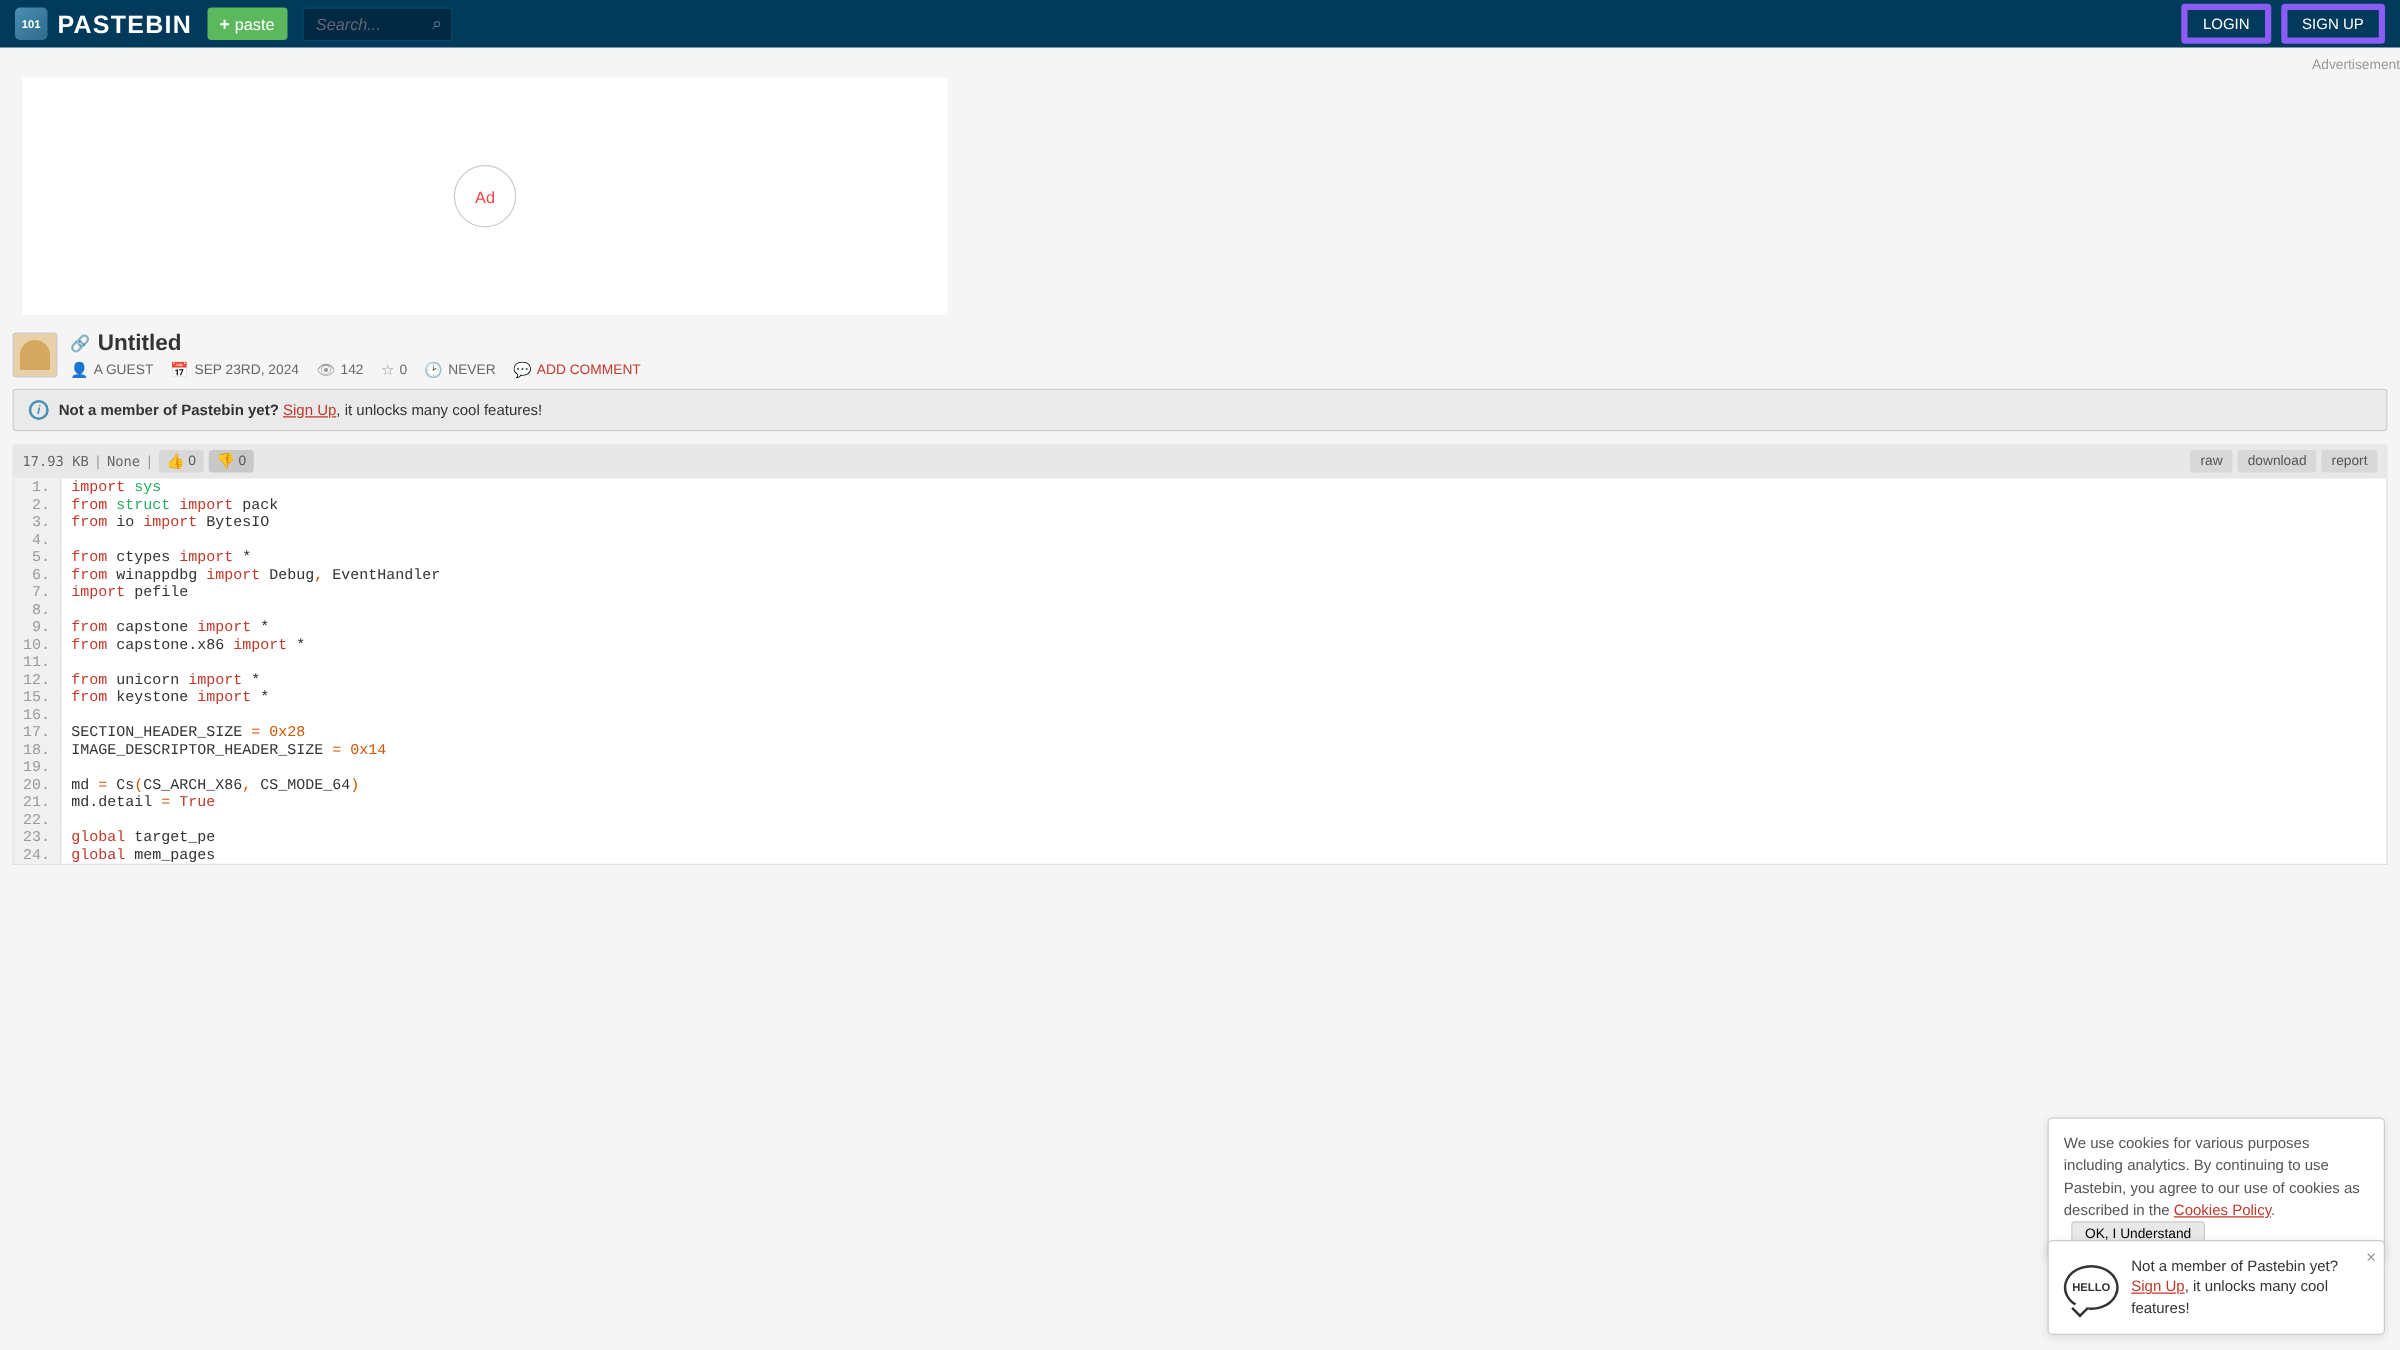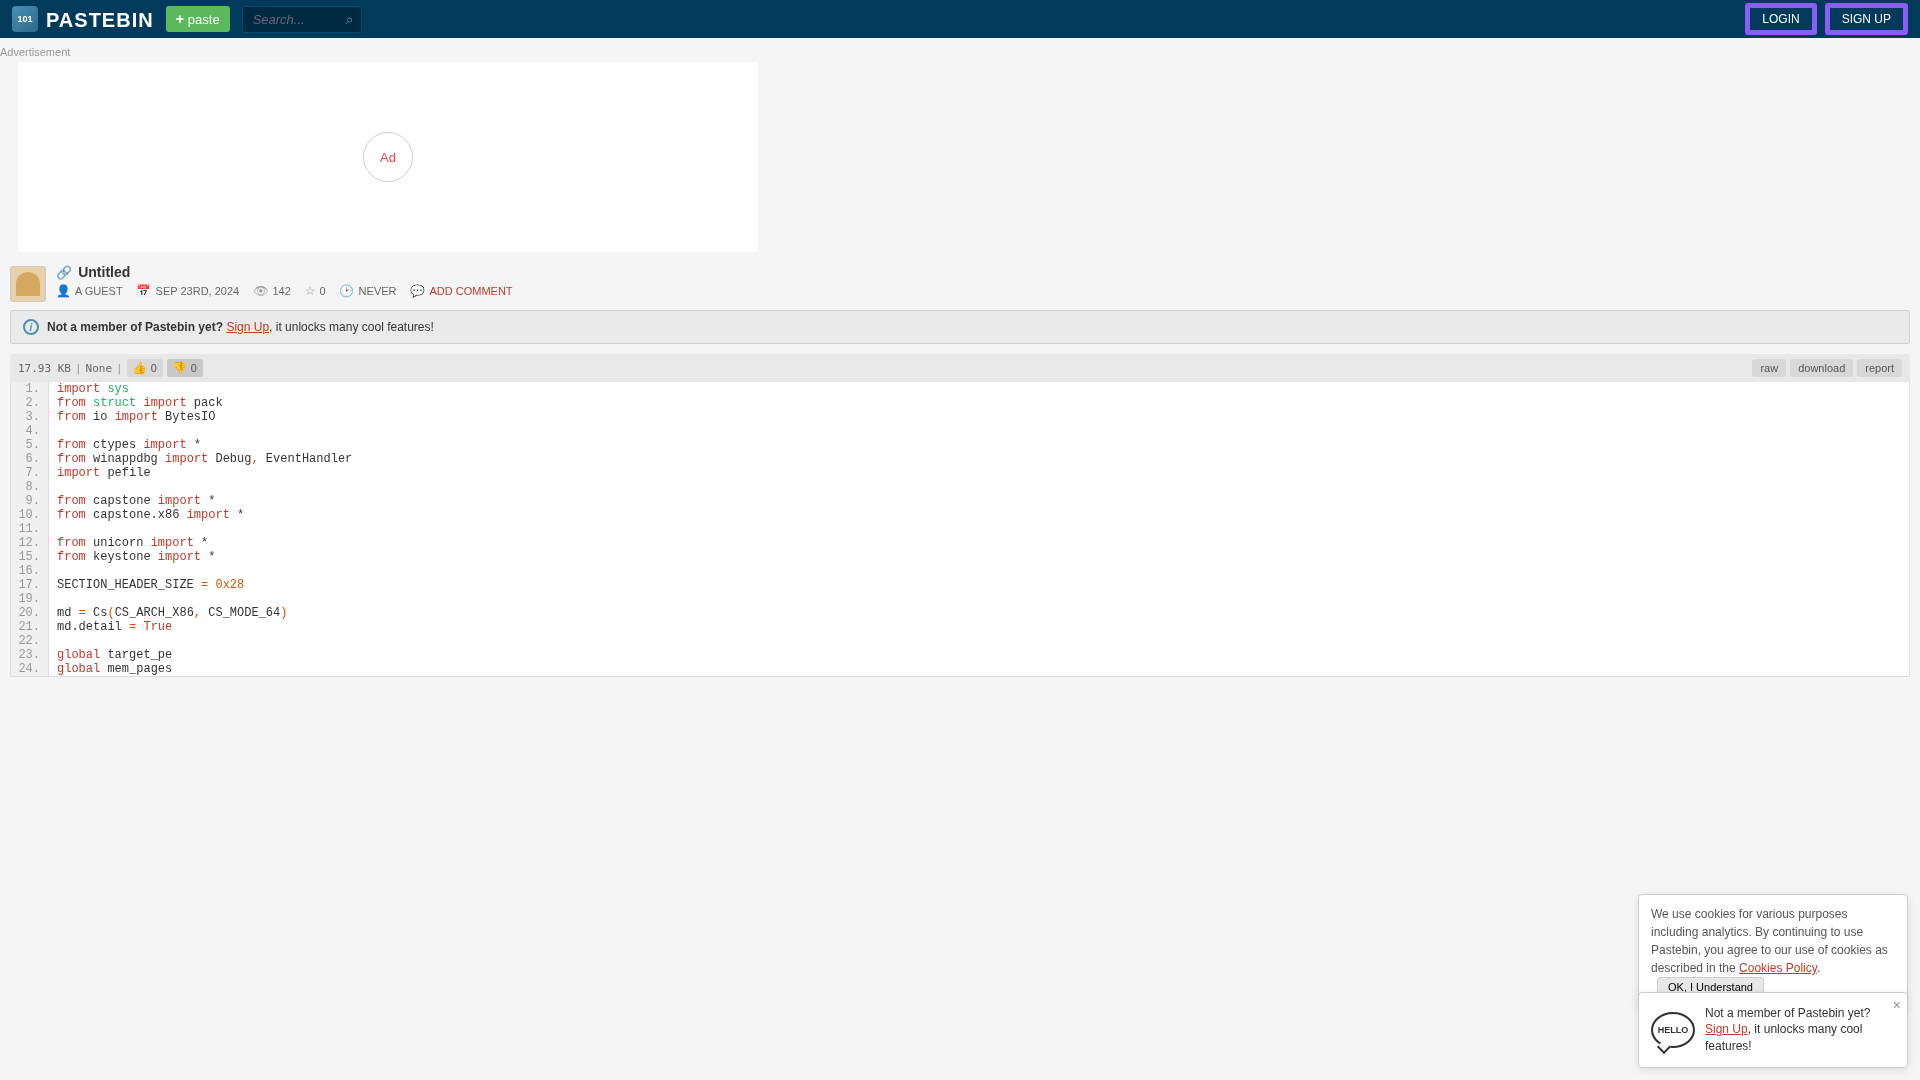--- a/index.html
+++ b/index.html
@@ -15,33 +15,33 @@
 .paste-btn { background: #5cb85c; color: #fff; border: none; border-radius: 3px; padding: 5px 10px; font-size: 13px; display: flex; align-items: center; gap: 4px; cursor: pointer; }
 .paste-btn .plus { font-weight: bold; font-size: 14px; }
 .search-box { position: relative; }
 .search-input { background: #012a42; border: 1px solid #034a6e; border-radius: 3px; padding: 5px 30px 5px 10px; color: #aaa; font-size: 13px; width: 120px; }
 .search-input::placeholder { color: #667; font-style: italic; }
 .search-icon { position: absolute; right: 8px; top: 50%; transform: translateY(-50%); color: #5a8aa5; font-size: 14px; cursor: pointer; }
 .header-right { display: flex; gap: 8px; }
 .auth-btn { background: transparent; border: 5px solid #8b5cf6; color: #fff; padding: 4px 12px; font-size: 12px; border-radius: 3px; cursor: pointer; }
 
 
-.ad-label { text-align: left; color: #999; font-size: 11px; margin-top: 8px; }
+.ad-label { text-align: right; color: #999; font-size: 11px; margin-top: 8px; }
 .ad-box { width: 740px; height: 190px; background: #fff; margin: 4px auto 12px 18px; display: flex; align-items: center; justify-content: center; }
 .ad-circle { width: 50px; height: 50px; border: 1px solid #ccc; border-radius: 50%; display: flex; align-items: center; justify-content: center; color: #ef4444; font-size: 13px; }
 
 
 .paste-container { padding: 0 10px; }
 .paste-header { display: flex; align-items: flex-start; gap: 10px; margin-bottom: 8px; }
 .avatar { width: 36px; height: 36px; background: #e8d0a8; border: 1px solid #ccc; border-radius: 3px; margin-top: 2px; display: flex; align-items: center; justify-content: center; }
 .avatar::after { content: ""; width: 24px; height: 24px; background: #d4a860; border-radius: 50% 50% 0 0; }
 .paste-info { flex: 1; }
 .paste-title-row { display: flex; align-items: center; gap: 6px; }
 .link-icon { color: #999; font-size: 13px; }
-.paste-title { font-size: 14px; font-weight: bold; color: #333; }
+.paste-title { font-size: 18px; font-weight: bold; color: #333; }
 .paste-meta { display: flex; align-items: center; gap: 14px; margin-top: 4px; font-size: 11px; color: #666; }
 .meta-item { display: flex; align-items: center; gap: 4px; }
 .meta-icon { color: #999; font-size: 12px; }
 .add-comment { color: #c0392b; cursor: pointer; }
 
 
 .signup-banner { background: #eaeaea; border: 1px solid #d0d0d0; border-radius: 3px; padding: 8px 12px; margin-bottom: 10px; font-size: 12px; display: flex; align-items: center; gap: 8px; }
 .info-icon { width: 16px; height: 16px; border: 2px solid #4a8fb5; border-radius: 50%; display: inline-flex; align-items: center; justify-content: center; color: #4a8fb5; font-size: 10px; font-weight: bold; font-style: italic; }
 .signup-banner a { color: #c0392b; text-decoration: underline; cursor: pointer; }
 
@@ -228,20 +228,24 @@
       </div>
       <div class="code-line">
         <div class="line-num">16.</div>
         <div class="line-code"><span></span></div>
       </div>
       <div class="code-line">
         <div class="line-num">17.</div>
         <div class="line-code"><span>SECTION_HEADER_SIZE </span><span class="kw-orange">=</span><span> </span><span class="kw-orange">0x28</span></div>
       </div>
       <div class="code-line">
+        <div class="line-num">18.</div>
+        <div class="line-code"><span>IMAGE_DESCRIPTOR_HEADER_SIZE </span><span class="kw-orange">=</span><span> </span><span class="kw-orange">0x14</span></div>
+      </div>
+      <div class="code-line">
         <div class="line-num">19.</div>
         <div class="line-code"><span></span></div>
       </div>
       <div class="code-line">
         <div class="line-num">20.</div>
         <div class="line-code"><span>md </span><span class="kw-orange">=</span><span> Cs</span><span class="kw-orange">(</span><span>CS_ARCH_X86</span><span class="kw-orange">,</span><span> CS_MODE_64</span><span class="kw-orange">)</span></div>
       </div>
       <div class="code-line">
         <div class="line-num">21.</div>
         <div class="line-code"><span>md.</span><span>detail </span><span class="kw-orange">=</span><span> </span><span class="kw-red">True</span></div>

